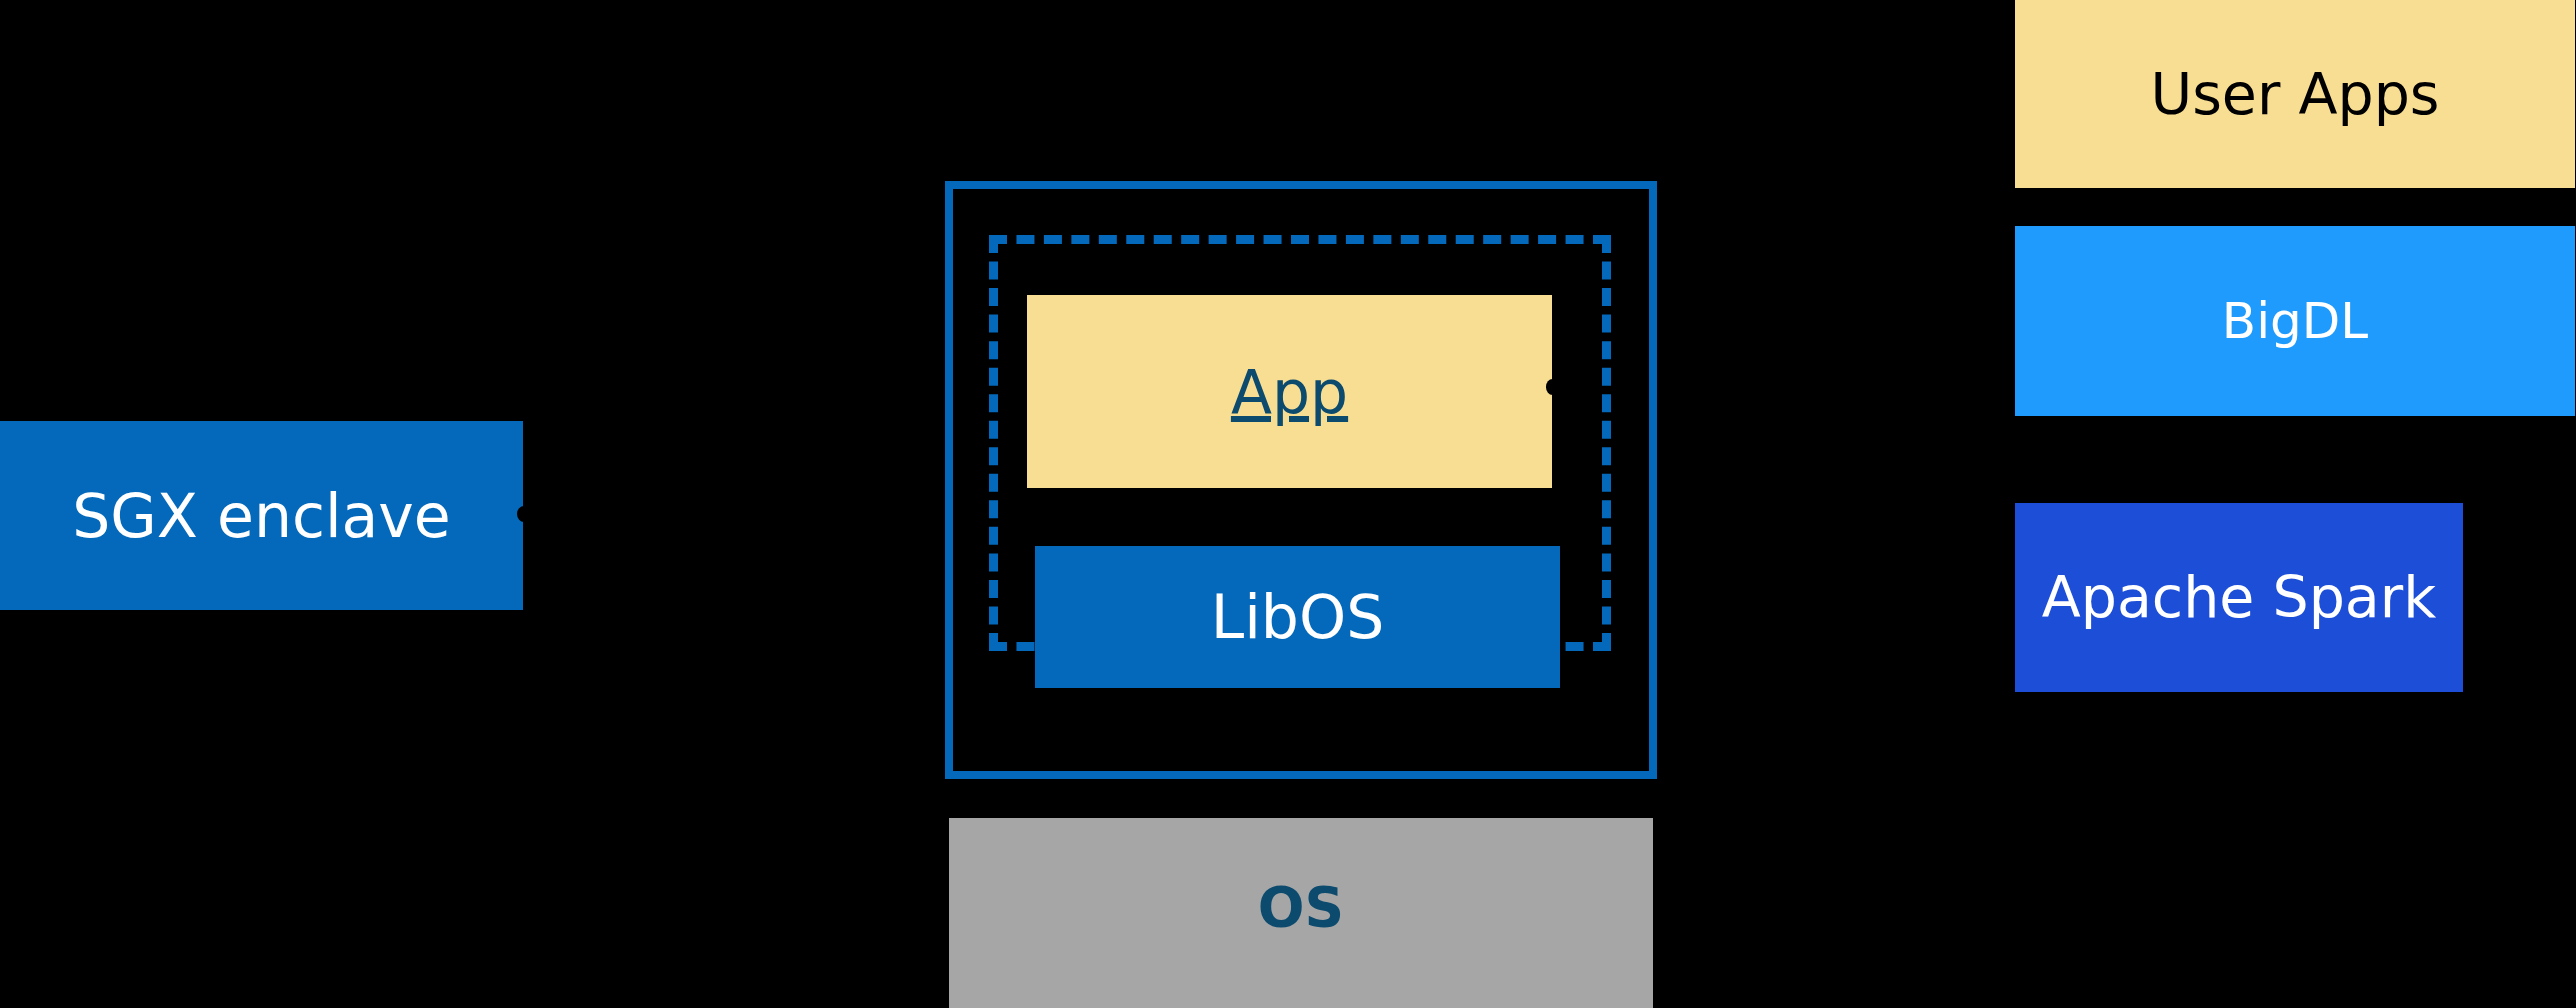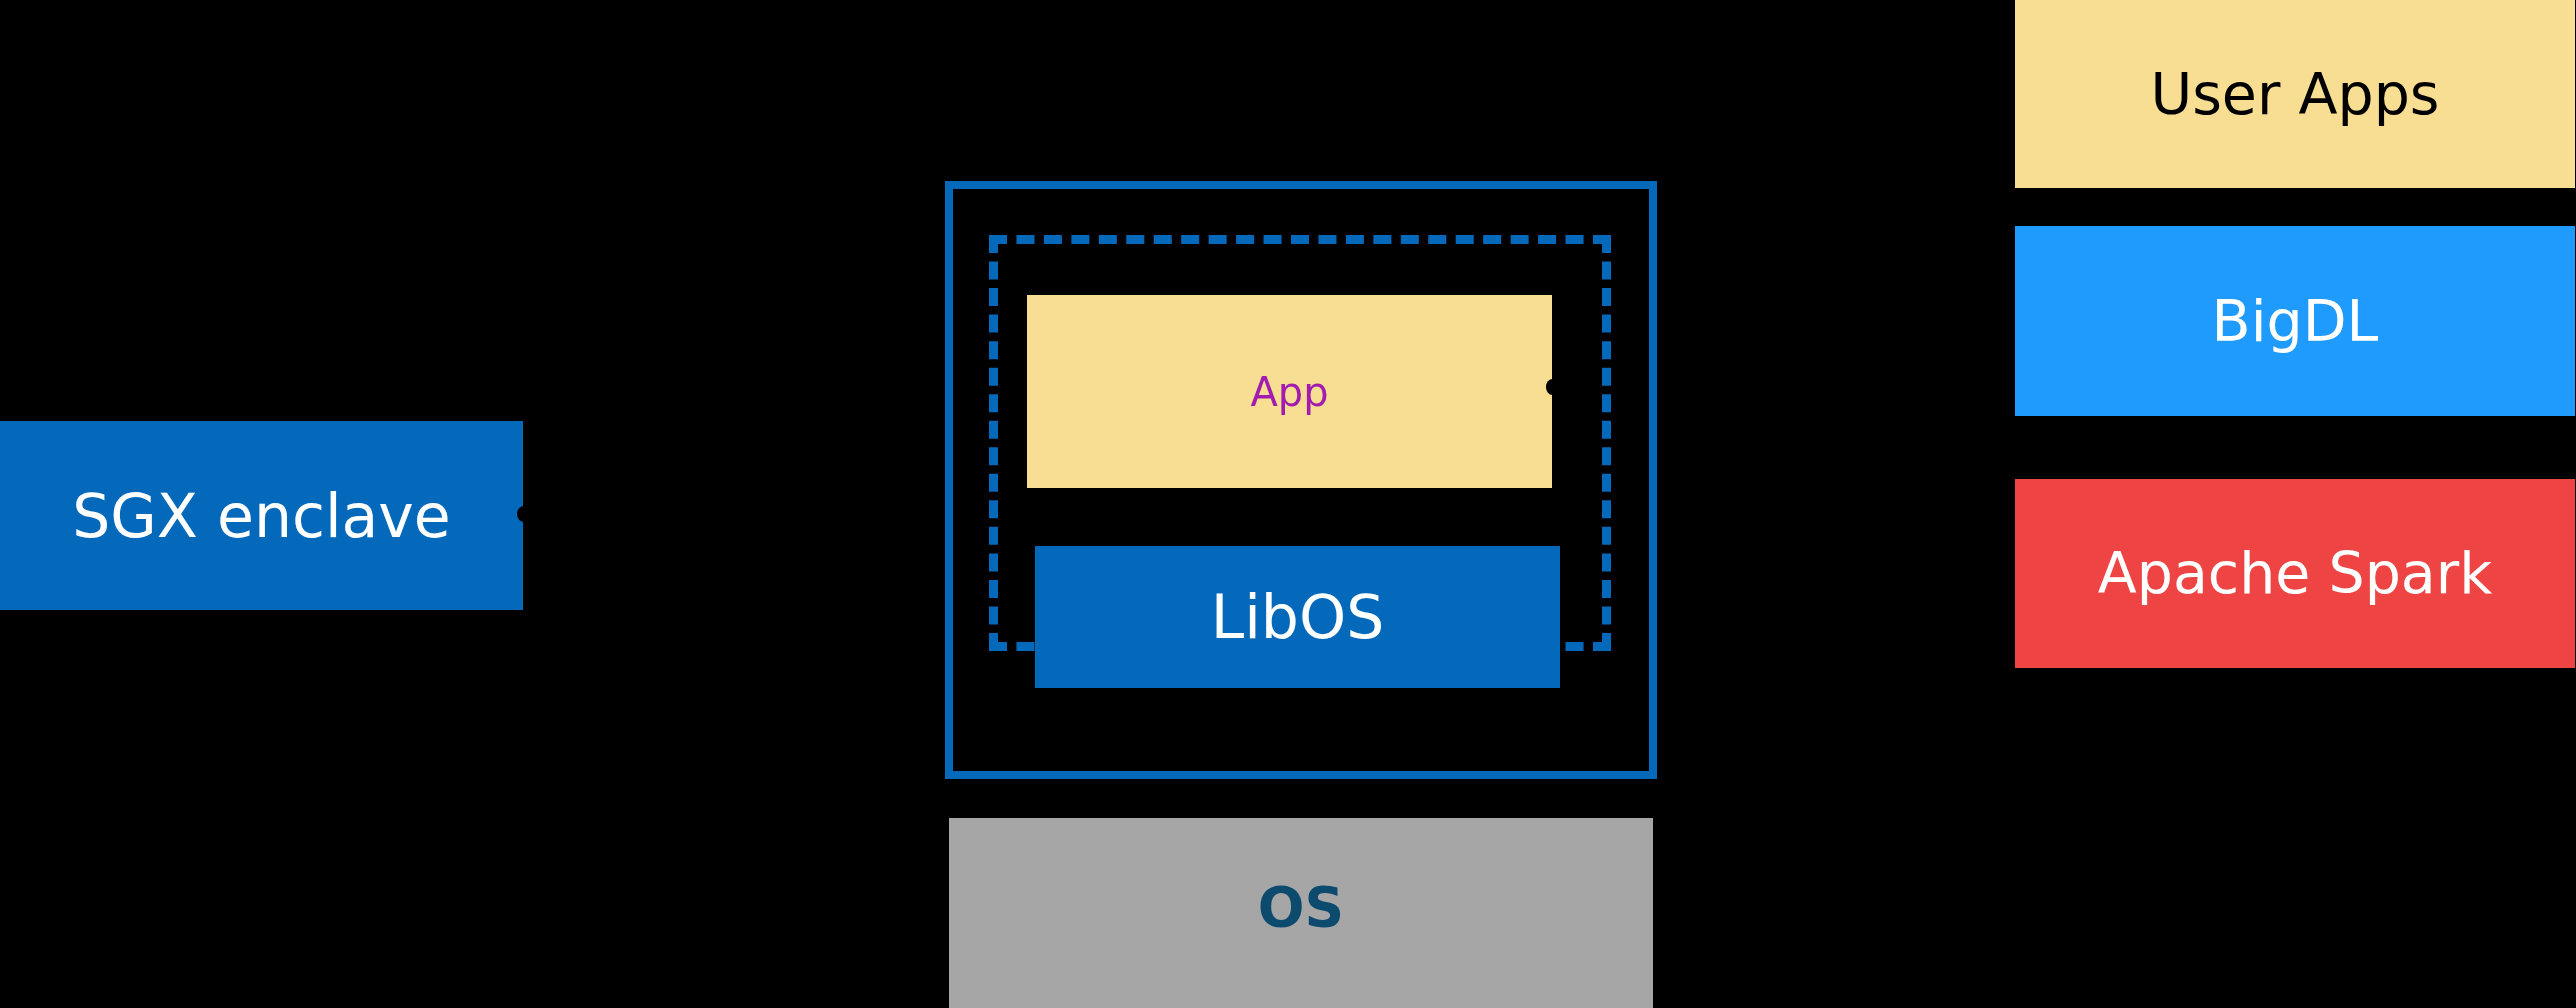--- a/index.html
+++ b/index.html
@@ -82,23 +82,24 @@
 
   
   #app-box {
     left: 1027px;
     top: 295px;
     width: 525px;
     height: 193px;
     background: #f8de92;
   }
   #app-box .box-label {
-    color: #a21caf;
-    font-size: 40px;
-    font-weight: 400;
+    color: #0c4a6e;
+    font-size: 60px;
+    font-weight: 400;
+    text-decoration: underline;
   }
   
   #app-connector-arrow {
     position: absolute;
     left: 1546px;
     top: 379px;
     width: 13.4px;
     height: 16px;
     background: #000000;
     border-radius: 50%;
@@ -150,29 +151,29 @@
   }
   #bigdl-box {
     left: 2015px;
     top: 226px;
     width: 560px;
     height: 190px;
     background: #1e9bfc;
   }
   #bigdl-box .box-label {
     color: #ffffff;
-    font-size: 57px;
+    font-size: 50px;
     font-weight: 400;
   }
   #apache-spark-box {
     left: 2015px;
-    top: 479px;
-    width: 560px;
+    top: 503px;
+    width: 448px;
     height: 189px;
-    background: #ef4444;
+    background: #1d4ed8;
   }
   #apache-spark-box .box-label {
     color: #ffffff;
     font-size: 57px;
     font-weight: 400;
   }
 </style>
 </head>
 <body>
 

